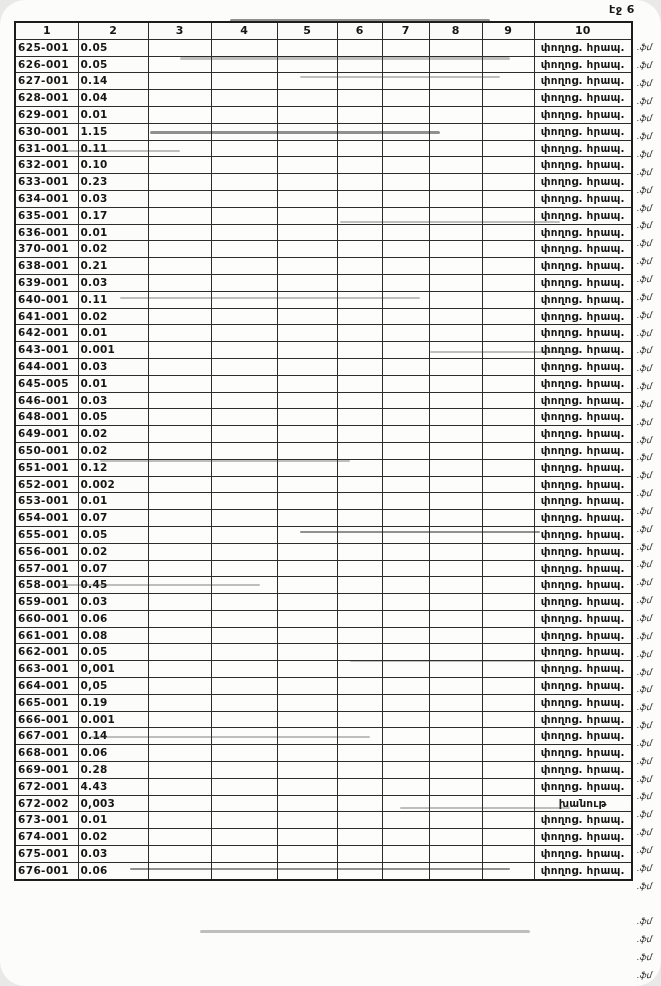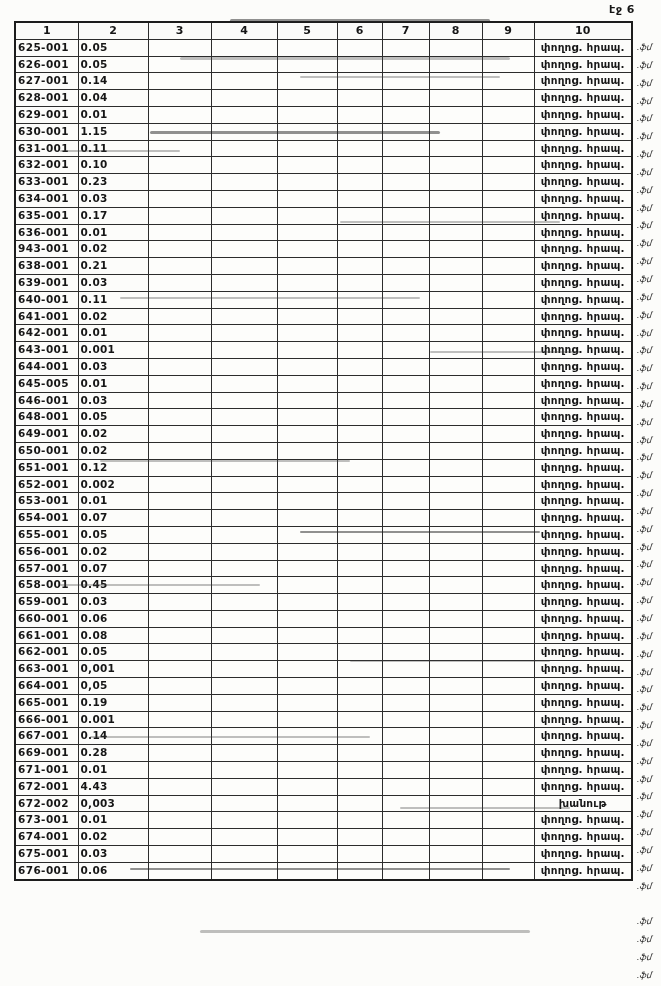--- a/index.html
+++ b/index.html
@@ -4,20 +4,21 @@
 <style>
   html,body { margin:0; padding:0; background:#e9e9e7; }
   .page {
     position:relative;
     width:661px; height:986px;
     background:#fcfcfa;
     font-family:"DejaVu Sans", sans-serif;
     color:#161616;
     overflow:hidden;
     margin:0 auto;
+    border-radius:25px;
   }
   .page-label {
     position:absolute; top:3px; right:26px;
     font-size:11px; font-weight:bold; letter-spacing:0.5px;
   }
   table.register {
     position:absolute; left:14px; top:21px;
     width:617px;
     border-collapse:collapse;
     table-layout:fixed;
@@ -232,21 +233,21 @@
           <td class="blank"></td>
           <td class="blank"></td>
           <td class="blank"></td>
           <td class="blank"></td>
           <td class="blank"></td>
           <td class="blank"></td>
           <td class="blank"></td>
           <td class="use">փողոց. հրապ.</td>
         </tr>
         <tr>
-          <td class="id">943-001</td>
+          <td class="id">370-001</td>
           <td class="val">0.02</td>
           <td class="blank"></td>
           <td class="blank"></td>
           <td class="blank"></td>
           <td class="blank"></td>
           <td class="blank"></td>
           <td class="blank"></td>
           <td class="blank"></td>
           <td class="use">փողոց. հրապ.</td>
         </tr>
@@ -592,34 +593,34 @@
           <td class="blank"></td>
           <td class="blank"></td>
           <td class="blank"></td>
           <td class="blank"></td>
           <td class="blank"></td>
           <td class="blank"></td>
           <td class="blank"></td>
           <td class="use">փողոց. հրապ.</td>
         </tr>
         <tr>
+          <td class="id">668-001</td>
+          <td class="val">0.06</td>
+          <td class="blank"></td>
+          <td class="blank"></td>
+          <td class="blank"></td>
+          <td class="blank"></td>
+          <td class="blank"></td>
+          <td class="blank"></td>
+          <td class="blank"></td>
+          <td class="use">փողոց. հրապ.</td>
+        </tr>
+        <tr>
           <td class="id">669-001</td>
           <td class="val">0.28</td>
-          <td class="blank"></td>
-          <td class="blank"></td>
-          <td class="blank"></td>
-          <td class="blank"></td>
-          <td class="blank"></td>
-          <td class="blank"></td>
-          <td class="blank"></td>
-          <td class="use">փողոց. հրապ.</td>
-        </tr>
-        <tr>
-          <td class="id">671-001</td>
-          <td class="val">0.01</td>
           <td class="blank"></td>
           <td class="blank"></td>
           <td class="blank"></td>
           <td class="blank"></td>
           <td class="blank"></td>
           <td class="blank"></td>
           <td class="blank"></td>
           <td class="use">փողոց. հրապ.</td>
         </tr>
         <tr>

